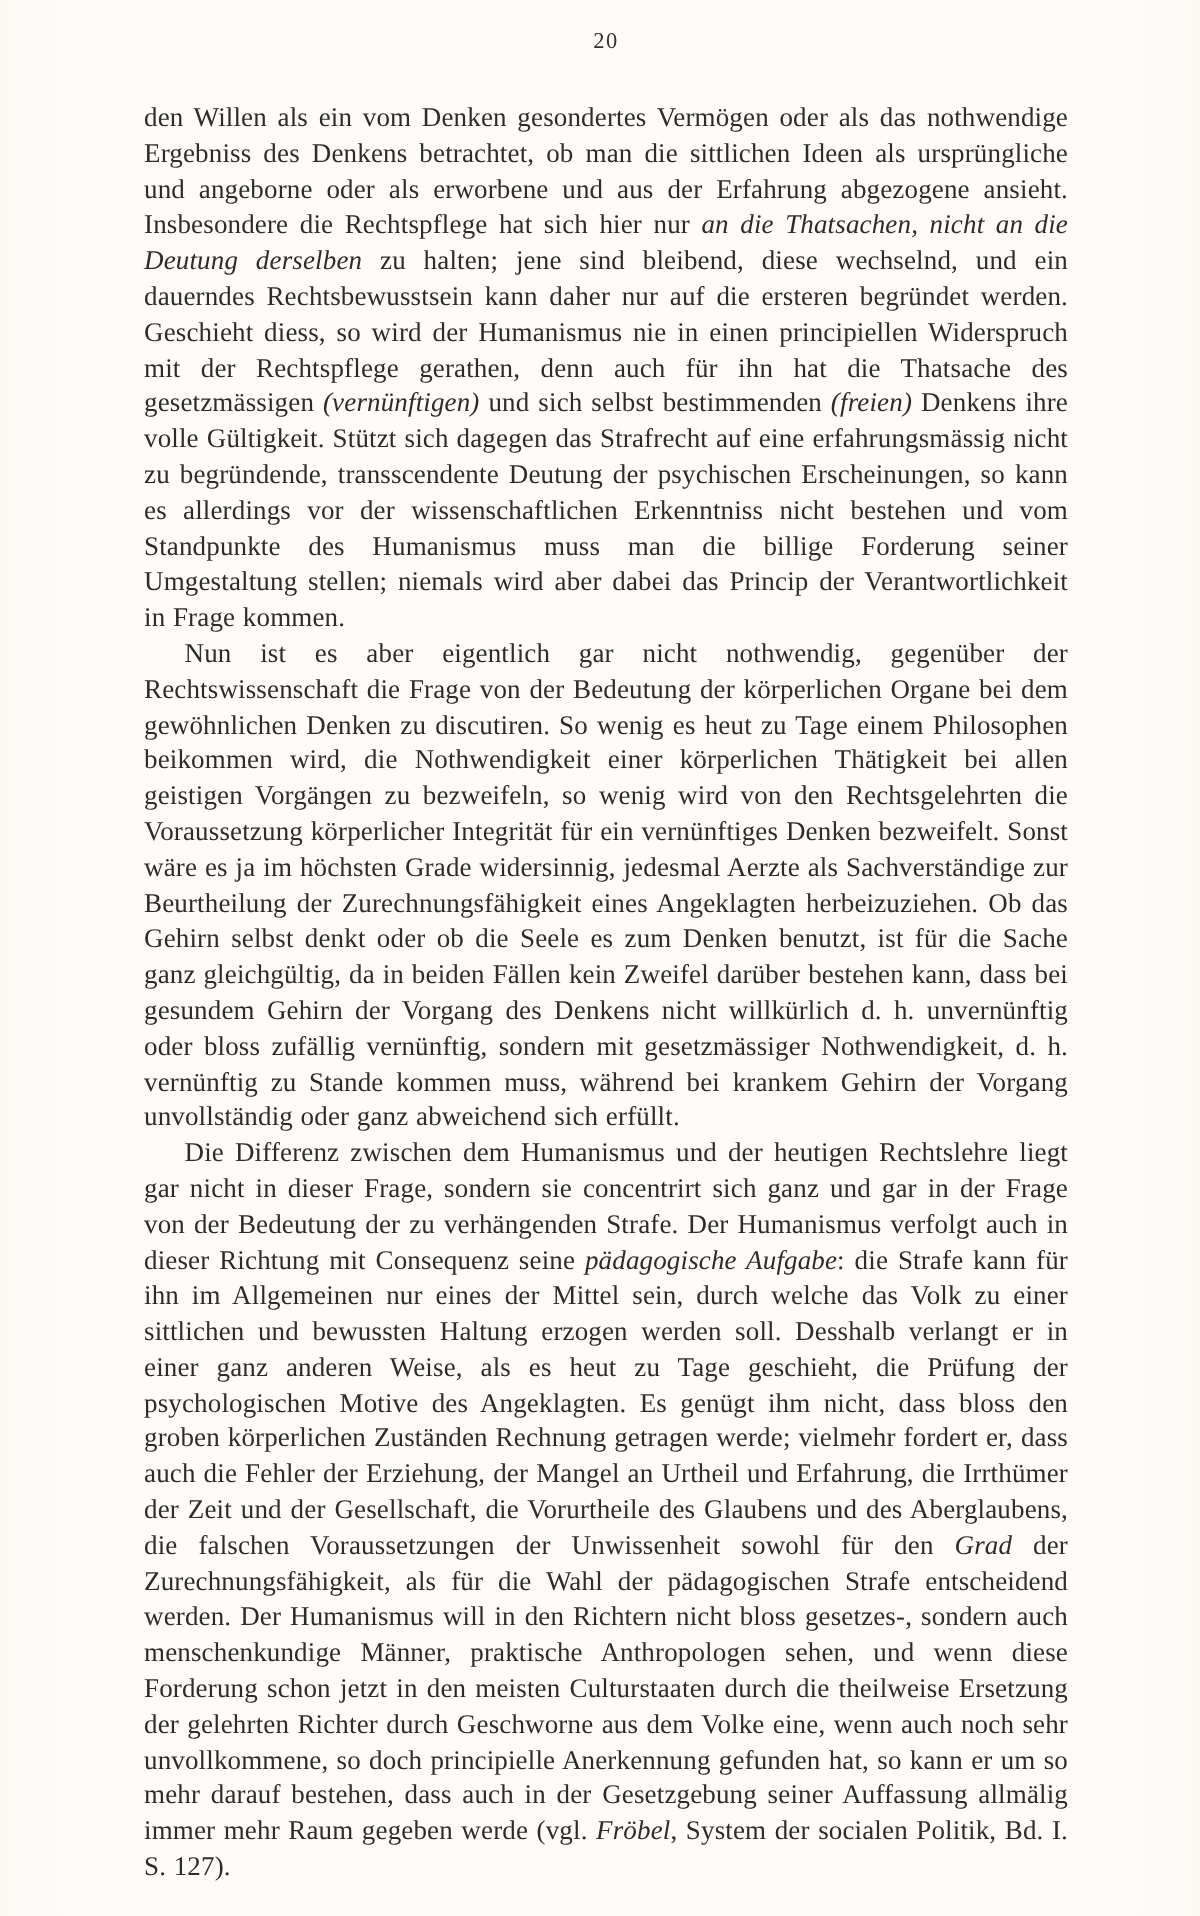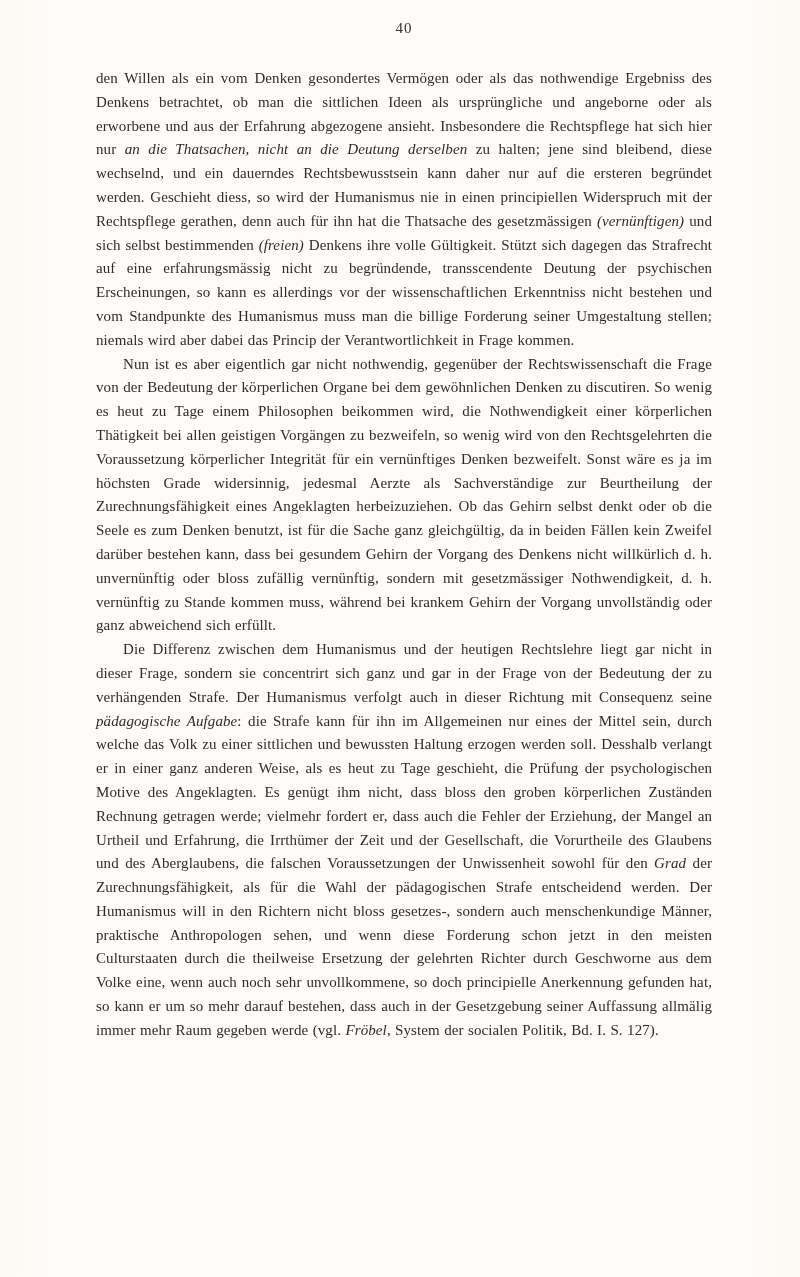--- a/index.html
+++ b/index.html
@@ -22,21 +22,21 @@
     color: #2e2c28;
   }
   .page-number {
     text-align: center;
     font-size: 15px;
     letter-spacing: 1px;
     margin: 0 0 30px 0;
     color: #34322d;
   }
   .text-block {
-    font-size: 15px;
+    font-size: 18px;
     line-height: 23.8px;
     text-align: justify;
     letter-spacing: 0.1px;
     word-spacing: 0.5px;
     margin-top: 16px;
   }
   .text-block p.para {
     margin: 0;
     padding: 0;
   }
@@ -45,19 +45,19 @@
     font-family: Liberation Serif, serif;
   }
   .text-block em {
     font-style: italic;
   }
 </style>
 </head>
 <body>
 
 <div class="book-page">
-  <p class="page-number">40</p>
+  <p class="page-number">20</p>
   <div class="text-block">
       <p class="para"><span>den Willen als ein vom Denken gesondertes Vermögen oder als das nothwendige Ergebniss des Denkens betrachtet, ob man die sittlichen Ideen als ursprüngliche und angeborne oder als erworbene und aus der Erfahrung abgezogene ansieht. Insbesondere die Rechtspflege hat sich hier nur </span><em>an die Thatsachen, nicht an die Deutung derselben</em><span> zu halten; jene sind bleibend, diese wechselnd, und ein dauerndes Rechtsbewusstsein kann daher nur auf die ersteren begründet werden. Geschieht diess, so wird der Humanismus nie in einen principiellen Widerspruch mit der Rechtspflege gerathen, denn auch für ihn hat die Thatsache des gesetzmässigen </span><em>(vernünftigen)</em><span> und sich selbst bestimmenden </span><em>(freien)</em><span> Denkens ihre volle Gültigkeit. Stützt sich dagegen das Strafrecht auf eine erfahrungsmässig nicht zu begründende, transscendente Deutung der psychischen Erscheinungen, so kann es allerdings vor der wissenschaftlichen Erkenntniss nicht bestehen und vom Standpunkte des Humanismus muss man die billige Forderung seiner Umgestaltung stellen; niemals wird aber dabei das Princip der Verantwortlichkeit in Frage kommen.</span></p>
       <p class="para indent"><span>Nun ist es aber eigentlich gar nicht nothwendig, gegenüber der Rechtswissenschaft die Frage von der Bedeutung der körperlichen Organe bei dem gewöhnlichen Denken zu discutiren. So wenig es heut zu Tage einem Philosophen beikommen wird, die Nothwendigkeit einer körperlichen Thätigkeit bei allen geistigen Vorgängen zu bezweifeln, so wenig wird von den Rechtsgelehrten die Voraussetzung körperlicher Integrität für ein vernünftiges Denken bezweifelt. Sonst wäre es ja im höchsten Grade widersinnig, jedesmal Aerzte als Sachverständige zur Beurtheilung der Zurechnungsfähigkeit eines Angeklagten herbeizuziehen. Ob das Gehirn selbst denkt oder ob die Seele es zum Denken benutzt, ist für die Sache ganz gleichgültig, da in beiden Fällen kein Zweifel darüber bestehen kann, dass bei gesundem Gehirn der Vorgang des Denkens nicht willkürlich d. h. unvernünftig oder bloss zufällig vernünftig, sondern mit gesetzmässiger Nothwendigkeit, d. h. vernünftig zu Stande kommen muss, während bei krankem Gehirn der Vorgang unvollständig oder ganz abweichend sich erfüllt.</span></p>
       <p class="para indent"><span>Die Differenz zwischen dem Humanismus und der heutigen Rechtslehre liegt gar nicht in dieser Frage, sondern sie concentrirt sich ganz und gar in der Frage von der Bedeutung der zu verhängenden Strafe. Der Humanismus verfolgt auch in dieser Richtung mit Consequenz seine </span><em>pädagogische Aufgabe</em><span>: die Strafe kann für ihn im Allgemeinen nur eines der Mittel sein, durch welche das Volk zu einer sittlichen und bewussten Haltung erzogen werden soll. Desshalb verlangt er in einer ganz anderen Weise, als es heut zu Tage geschieht, die Prüfung der psychologischen Motive des Angeklagten. Es genügt ihm nicht, dass bloss den groben körperlichen Zuständen Rechnung getragen werde; vielmehr fordert er, dass auch die Fehler der Erziehung, der Mangel an Urtheil und Erfahrung, die Irrthümer der Zeit und der Gesellschaft, die Vorurtheile des Glaubens und des Aberglaubens, die falschen Voraussetzungen der Unwissenheit sowohl für den </span><em>Grad</em><span> der Zurechnungsfähigkeit, als für die Wahl der pädagogischen Strafe entscheidend werden. Der Humanismus will in den Richtern nicht bloss gesetzes-, sondern auch menschenkundige Männer, praktische Anthropologen sehen, und wenn diese Forderung schon jetzt in den meisten Culturstaaten durch die theilweise Ersetzung der gelehrten Richter durch Geschworne aus dem Volke eine, wenn auch noch sehr unvollkommene, so doch principielle Anerkennung gefunden hat, so kann er um so mehr darauf bestehen, dass auch in der Gesetzgebung seiner Auffassung allmälig immer mehr Raum gegeben werde (vgl. </span><em>Fröbel</em><span>, System der socialen Politik, Bd. I. S. 127).</span></p>
     </div>
 </div>
 
 </body></html>

